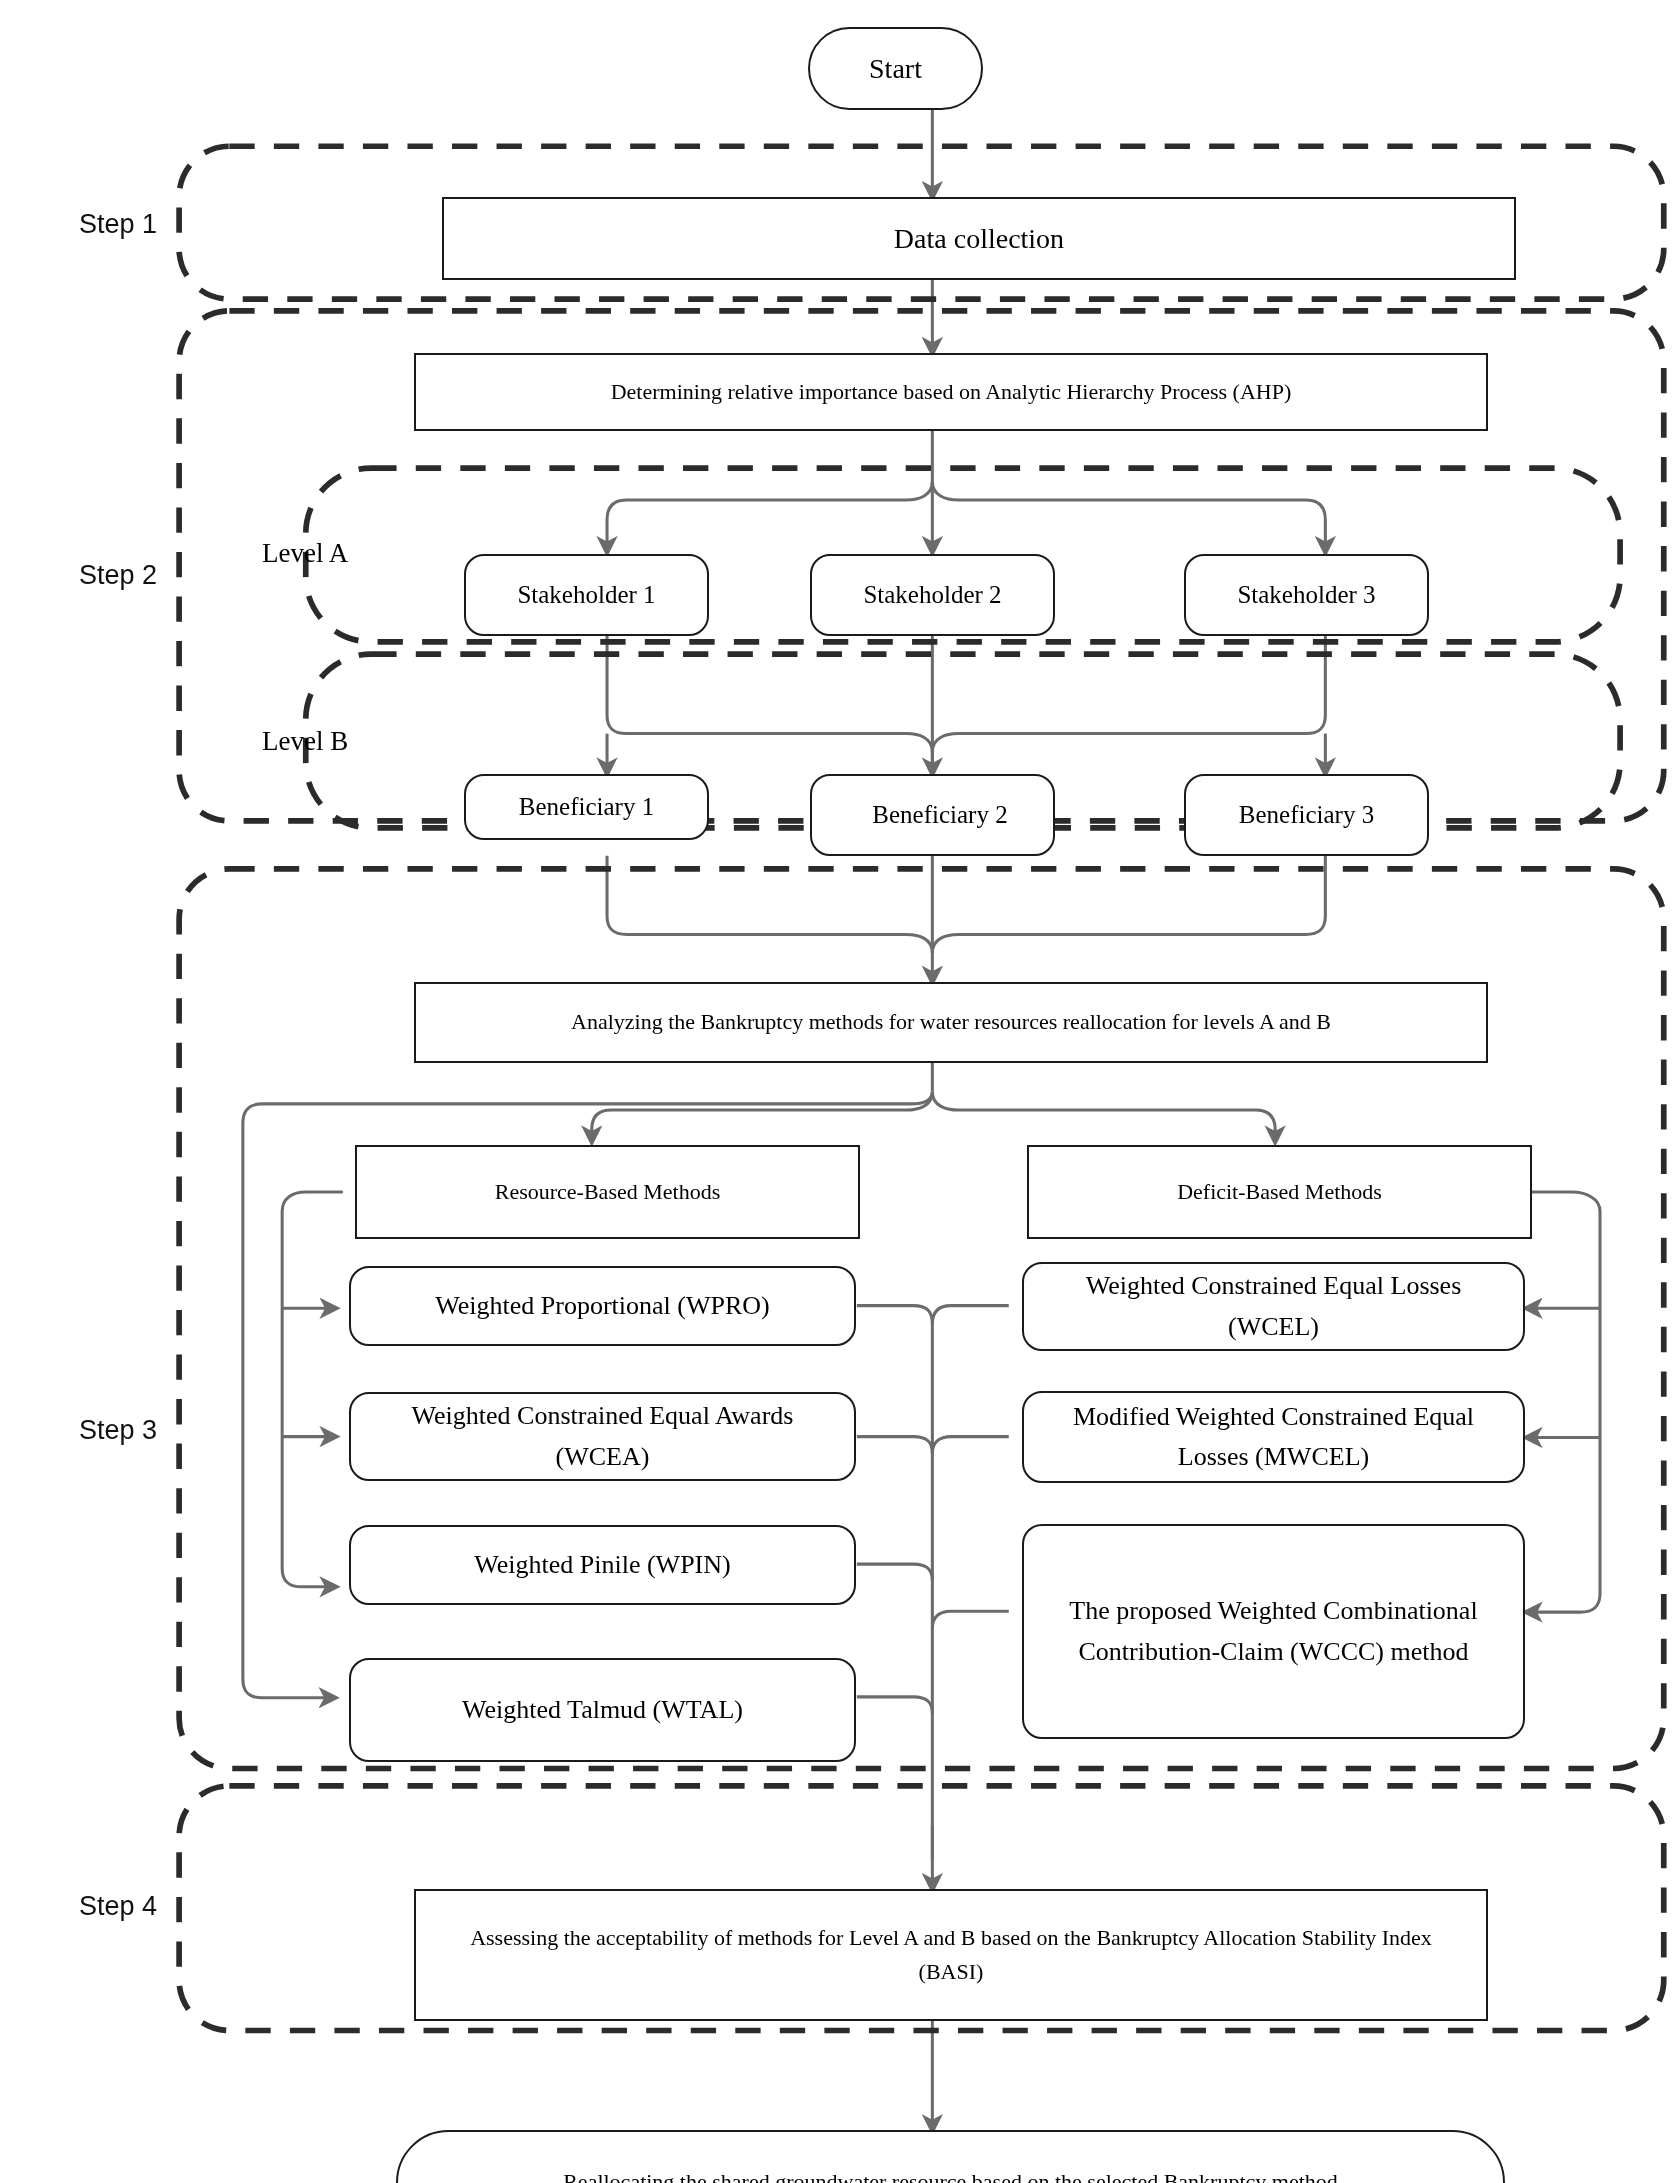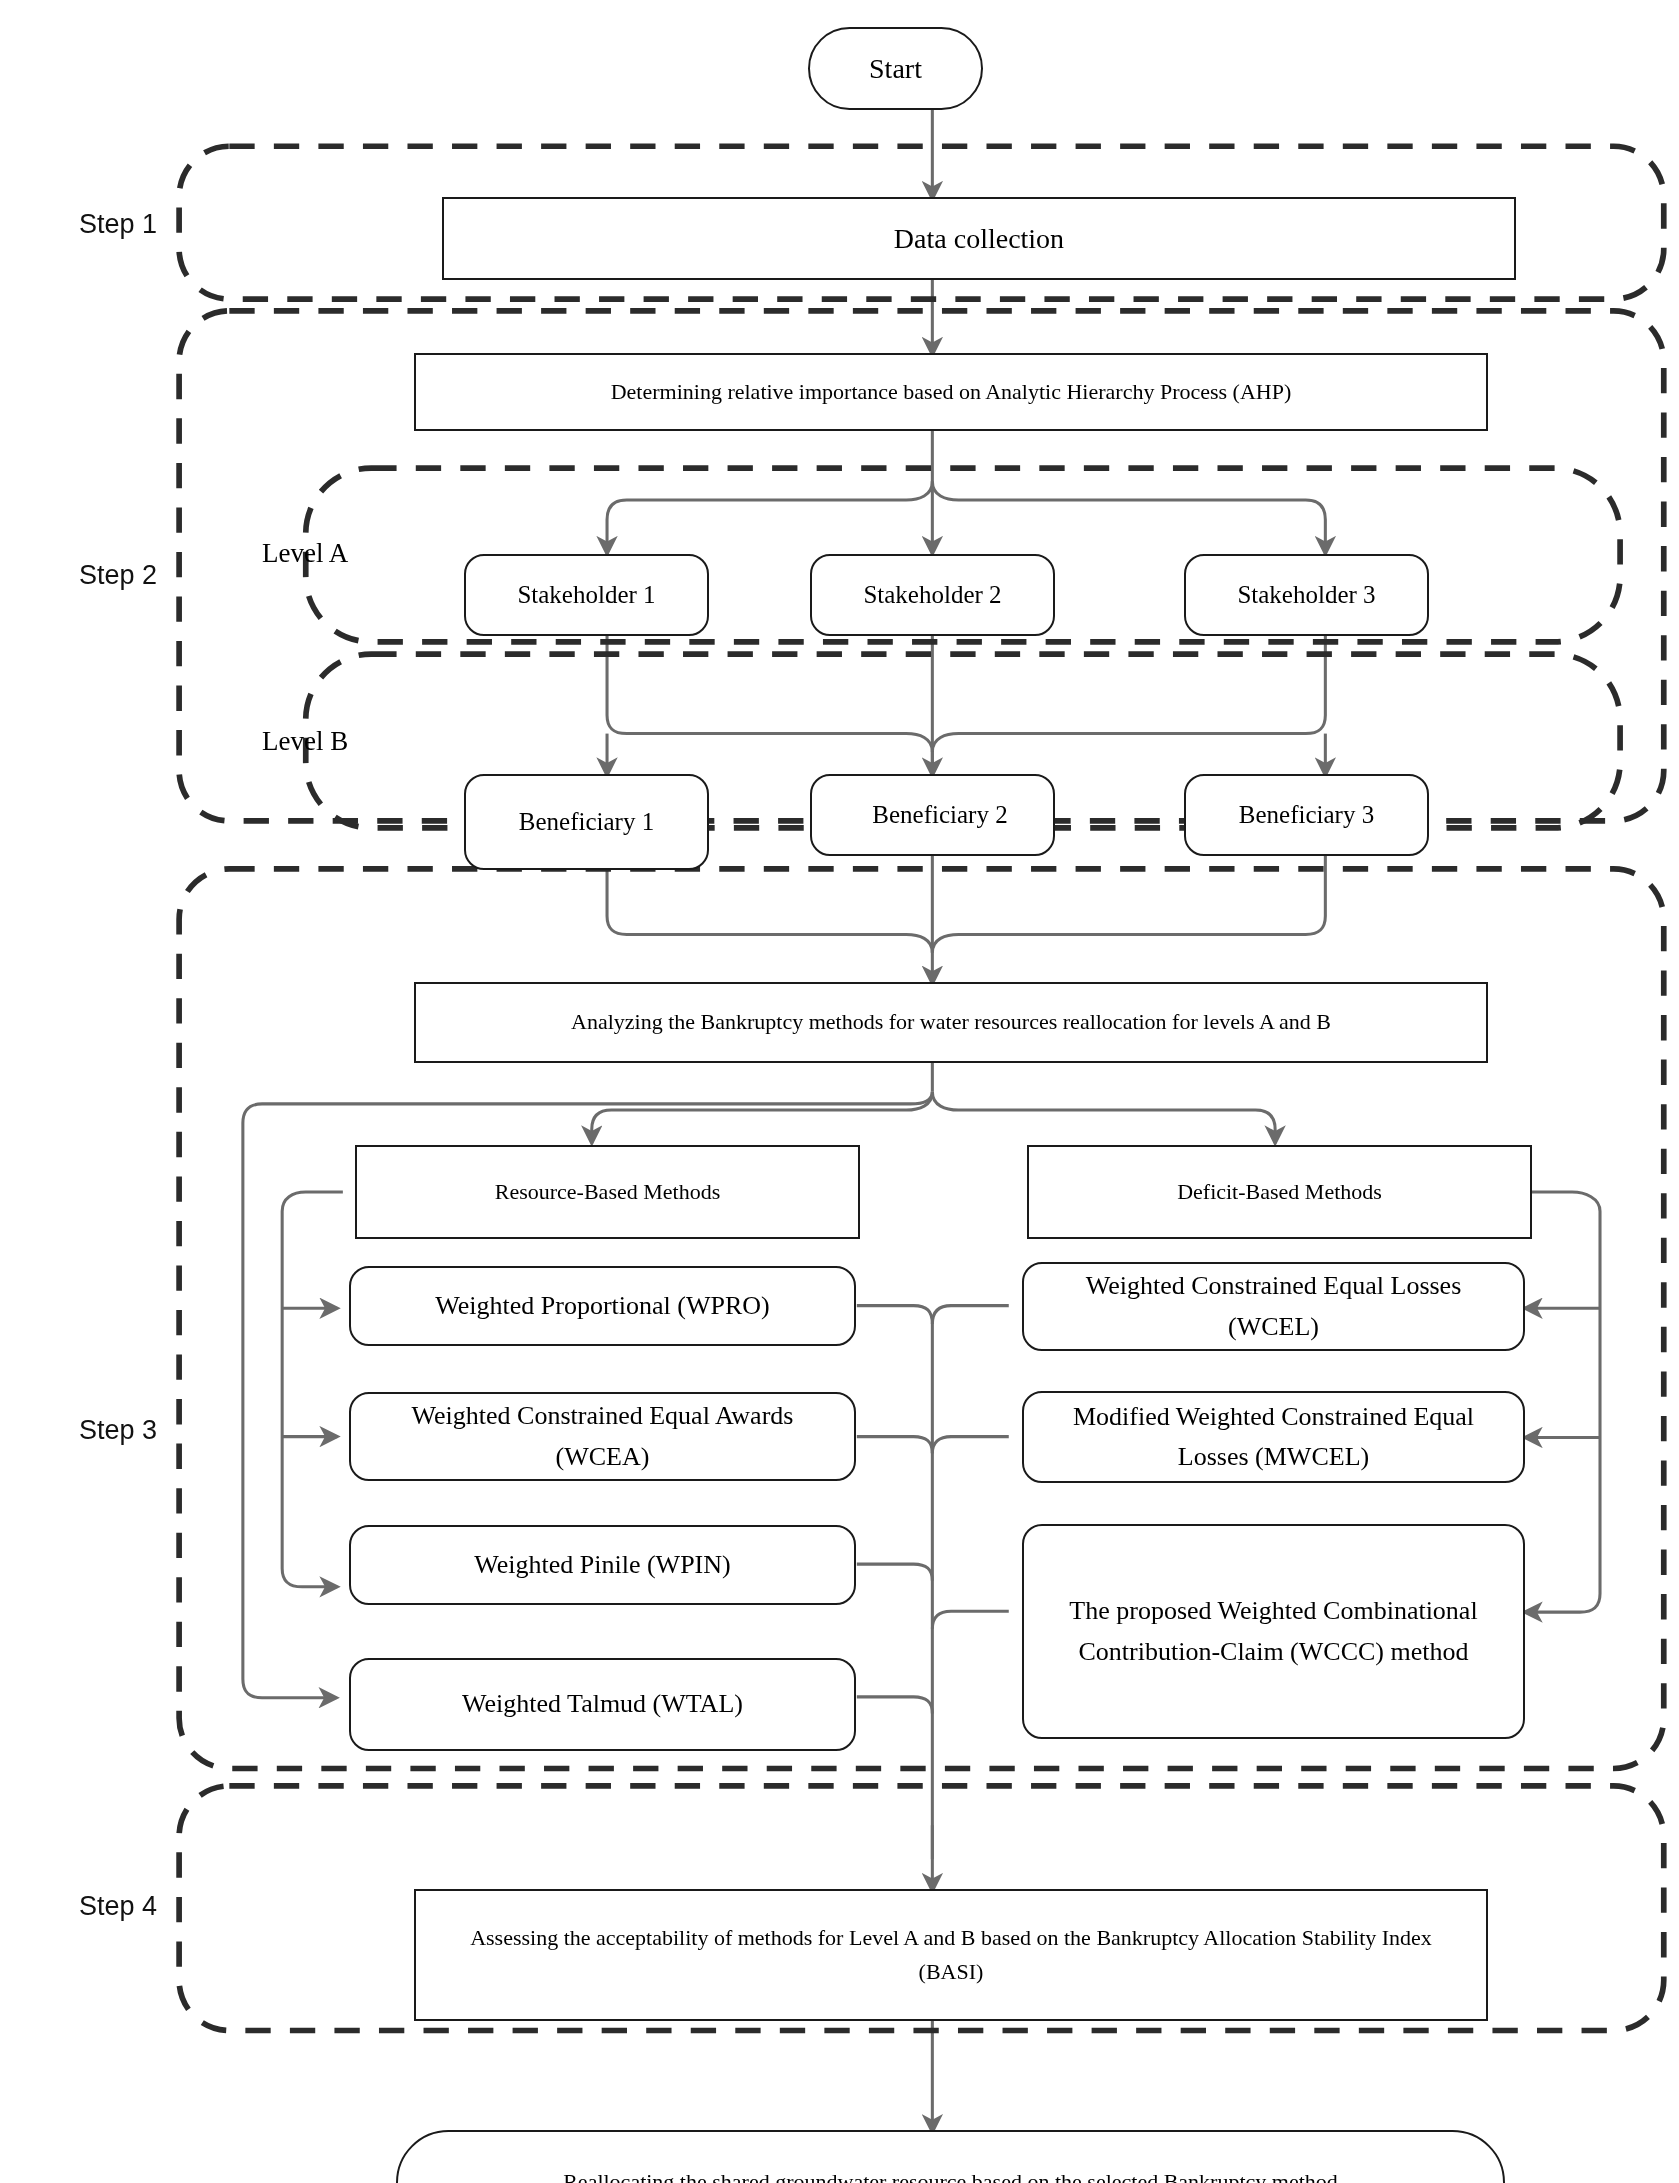--- a/index.html
+++ b/index.html
@@ -114,33 +114,33 @@
   <div class="node pill t64" style="left:808px;top:27px;width:175px;height:83px;">Start</div>
 
   <div class="node rect t64" style="left:402px;top:197px;width:1074px;height:83px;margin-left:40px;">Data collection</div>
 
   <div class="node rect t62" style="left:402px;top:353px;width:1074px;height:78px;padding:0 17.5px;">Determining relative importance based on Analytic Hierarchy Process (AHP)</div>
 
   <div class="node round t58" style="left:464px;top:554px;width:245px;height:82px;">Stakeholder 1</div>
   <div class="node round t58" style="left:810px;top:554px;width:245px;height:82px;">Stakeholder 2</div>
   <div class="node round t58" style="left:1184px;top:554px;width:245px;height:82px;">Stakeholder 3</div>
 
-  <div class="node round t58" style="left:464px;top:774px;width:245px;height:96px;">Beneficiary 1</div>
+  <div class="node round t58" style="left:464px;top:774px;width:245px;height:66px;">Beneficiary 1</div>
   <div class="node round t58" style="left:810px;top:774px;width:245px;height:82px;padding-left:15px;">Beneficiary 2</div>
   <div class="node round t58" style="left:1184px;top:774px;width:245px;height:82px;">Beneficiary 3</div>
 
   <div class="node rect t62" style="left:402px;top:982px;width:1074px;height:81px;padding:0 18.3px;">Analyzing the Bankruptcy methods for water resources reallocation for levels A and B</div>
 
   <div class="node rect t62" style="left:343px;top:1145px;width:505px;height:94px;">Resource-Based Methods</div>
   <div class="node rect t62" style="left:1015px;top:1145px;width:505px;height:94px;">Deficit-Based Methods</div>
 
   <div class="node round t60" style="left:349px;top:1266px;width:507px;height:80px;padding:0 13px;">Weighted Proportional (WPRO)</div>
   <div class="node round t60" style="left:349px;top:1392px;width:507px;height:89px;padding:0 26px;">Weighted Constrained Equal Awards (WCEA)</div>
   <div class="node round t60" style="left:349px;top:1525px;width:507px;height:80px;padding:0 13px;">Weighted Pinile (WPIN)</div>
-  <div class="node round t60" style="left:349px;top:1658px;width:507px;height:93px;padding:0 13px;">Weighted Talmud (WTAL)</div>
+  <div class="node round t60" style="left:349px;top:1658px;width:507px;height:104px;padding:0 13px;">Weighted Talmud (WTAL)</div>
 
   <div class="node round t60" style="left:1022px;top:1262px;width:503px;height:89px;padding:0 31px;">Weighted Constrained Equal Losses (WCEL)</div>
   <div class="node round t60" style="left:1022px;top:1391px;width:503px;height:92px;padding:0 11.4px;">Modified Weighted Constrained Equal Losses (MWCEL)</div>
   <div class="node round t60" style="left:1022px;top:1524px;width:503px;height:215px;padding:0 32px;">The proposed Weighted Combinational Contribution-Claim (WCCC) method</div>
 
   <div class="node rect t62" style="left:402px;top:1889px;width:1074px;height:132px;padding:0 35px;">Assessing the acceptability of methods for Level A and B based on the Bankruptcy Allocation Stability Index (BASI)</div>
 
   <div class="node pill t62" style="left:384px;top:2130px;width:1109px;height:105px;padding:0 48px;">Reallocating the shared groundwater resource based on the selected Bankruptcy method</div>
 
 </div>

